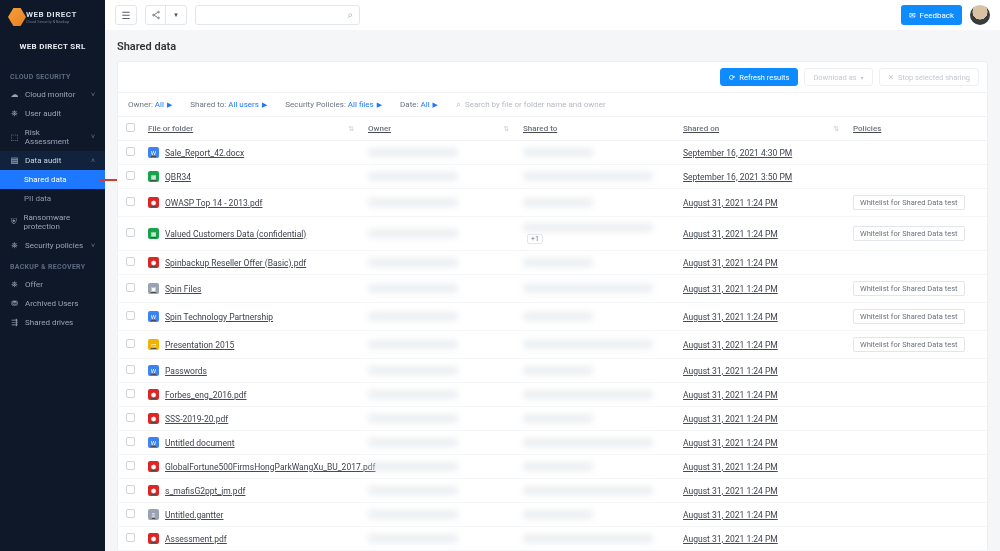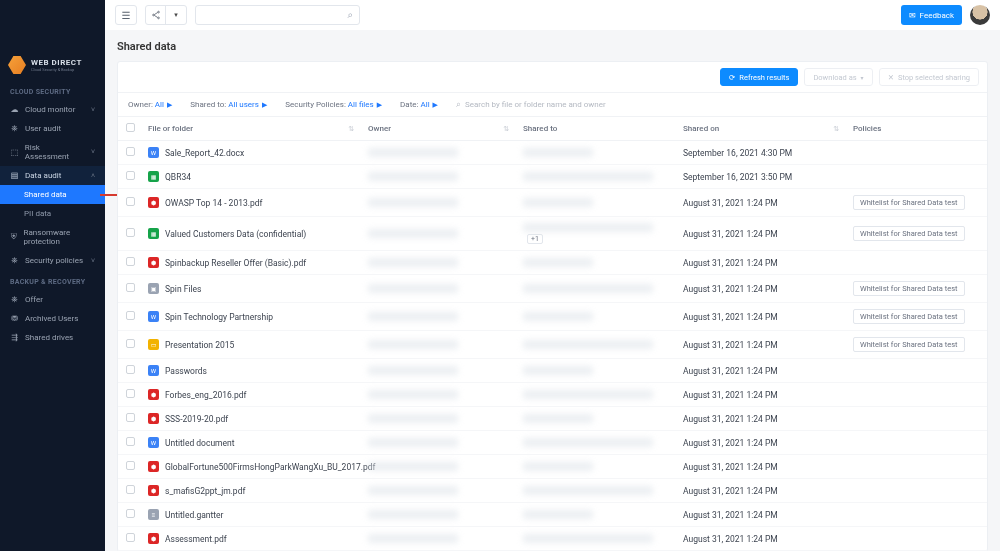--- a/index.html
+++ b/index.html
@@ -1,20 +1,20 @@
 <!DOCTYPE html>
 <html><head>
 <meta charset="utf-8">
 <style>
   * { margin:0; padding:0; box-sizing:border-box; font-family: -apple-system, BlinkMacSystemFont, "Segoe UI", Roboto, Arial, sans-serif; }
   body { width:1000px; height:551px; background:#f5f6f8; font-size:10px; color:#4a4a4a; overflow:hidden; }
 
   
   .sidebar { position:absolute; left:0; top:0; width:105px; height:551px; background:#0f1829; color:#9aa3b2; }
-  .brand { display:flex; align-items:center; gap:5px; padding:8px 8px 6px 8px;margin-top:48px; }
+  .brand { display:flex; align-items:center; padding:8px 8px 6px 8px; }
   .brand-logo { width:18px; height:18px; background:linear-gradient(135deg,#f6a13a 0%,#e67e22 100%); clip-path:polygon(30% 0,70% 0,100% 50%,70% 100%,30% 100%,0 50%); flex-shrink:0;}
   .brand-title { color:#d8dfe8; font-size:8px; font-weight:700; letter-spacing:.5px; }
   .brand-sub { color:#6c7688; font-size:4px; white-space:nowrap; overflow:hidden;}
   .company { text-align:center; color:#e6eaf1; font-size:8px; font-weight:700; padding:10px 4px 14px; letter-spacing:.3px;}
   .side-section { color:#5d6a83; font-size:7px; font-weight:700; padding:8px 10px 4px; letter-spacing:.3px;}
   .side-item { display:flex; align-items:center; gap:6px; padding:5px 10px; font-size:8px; color:#9aa3b2; cursor:pointer; position:relative;}
   .side-item .mi { width:9px; height:9px; display:inline-flex; justify-content:center; align-items:center;}
   .side-item .chev { margin-left:auto; font-size:7px; color:#6c7688;}
   .side-item.active { background:#11223c; color:#c9d4e3; }
   .side-sub { padding:5px 10px 5px 24px; font-size:8px; color:#8d97a9; cursor:pointer;}
@@ -41,21 +41,21 @@
   .action-row { display:flex; align-items:center; justify-content:flex-end; gap:6px; padding:6px 8px; border-bottom:1px solid #f0f2f5;}
   .btn-outline { height:18px; border:1px solid #e2e6ec; border-radius:3px; padding:0 8px; font-size:7.5px; color:#9aa3b2; display:flex; align-items:center; gap:4px; cursor:pointer;}
   .btn-outline.disabled { opacity:.6; cursor:default;}
   .btn-refresh { background:#0d8bff; color:#fff; border-color:#0d8bff;}
   .filter-row { display:flex; align-items:center; gap:18px; padding:6px 10px; border-bottom:1px solid #f0f2f5; font-size:8px; color:#6b7280;}
   .filter-row .fpair span.v { color:#1e78ff;text-align:right;}
   .filter-row .play { color:#1e78ff; font-size:7px; margin-left:3px;}
   .filter-row .fsearch { display:flex; align-items:center; gap:4px; color:#b4b9c2;}
   .filter-row .fsearch .sico{ font-size:9px;}
   
-  table { width:100%; border-collapse:collapse; table-layout:fixed;}
+  table { width:100%; border-collapse:collapse; table-layout:fixed;text-decoration:underline;}
   thead th { text-align:left; font-size:8px; color:#6b7280; font-weight:500; padding:6px 8px; border-bottom:1px solid #f0f2f5; position:relative;}
   thead th .sort { position:absolute; right:6px; top:50%; transform:translateY(-50%); font-size:7px; color:#c7ccd4;}
   tbody td { padding:6px 8px; border-bottom:1px solid #f5f6f8; font-size:8.5px; color:#3d4450; vertical-align:middle;}
   .chk { width:9px; height:9px; border:1px solid #cfd4da; border-radius:2px; display:inline-block;}
   .name-cell { display:flex; align-items:center; gap:6px;}
   .ficon { width:11px; height:11px; border-radius:2px; display:inline-flex; align-items:center; justify-content:center; font-size:6px; color:#fff; flex-shrink:0;}
   .ic-doc   { background:#3b82f6;}
   .ic-sheet { background:#16a34a;}
   .ic-pdf   { background:#dc2626;}
   .ic-folder{ background:#9aa3b2;}
@@ -71,20 +71,21 @@
 <body>
 
 <aside class="sidebar">
   <div class="brand">
     <span class="brand-logo"></span>
     <div>
       <div class="brand-title">WEB DIRECT</div>
       <div class="brand-sub">Cloud Security &amp; Backup</div>
     </div>
   </div>
+  <div class="company">WEB DIRECT SRL</div>
 
   <div class="side-section">CLOUD SECURITY</div>
   <div id="nav1">
       <div class="side-item">
         <span class="mi">☁</span>
         <span>Cloud monitor</span>
         <span class="chev">˅</span>
       </div>
       <div class="side-item">
         <span class="mi">⛯</span>

